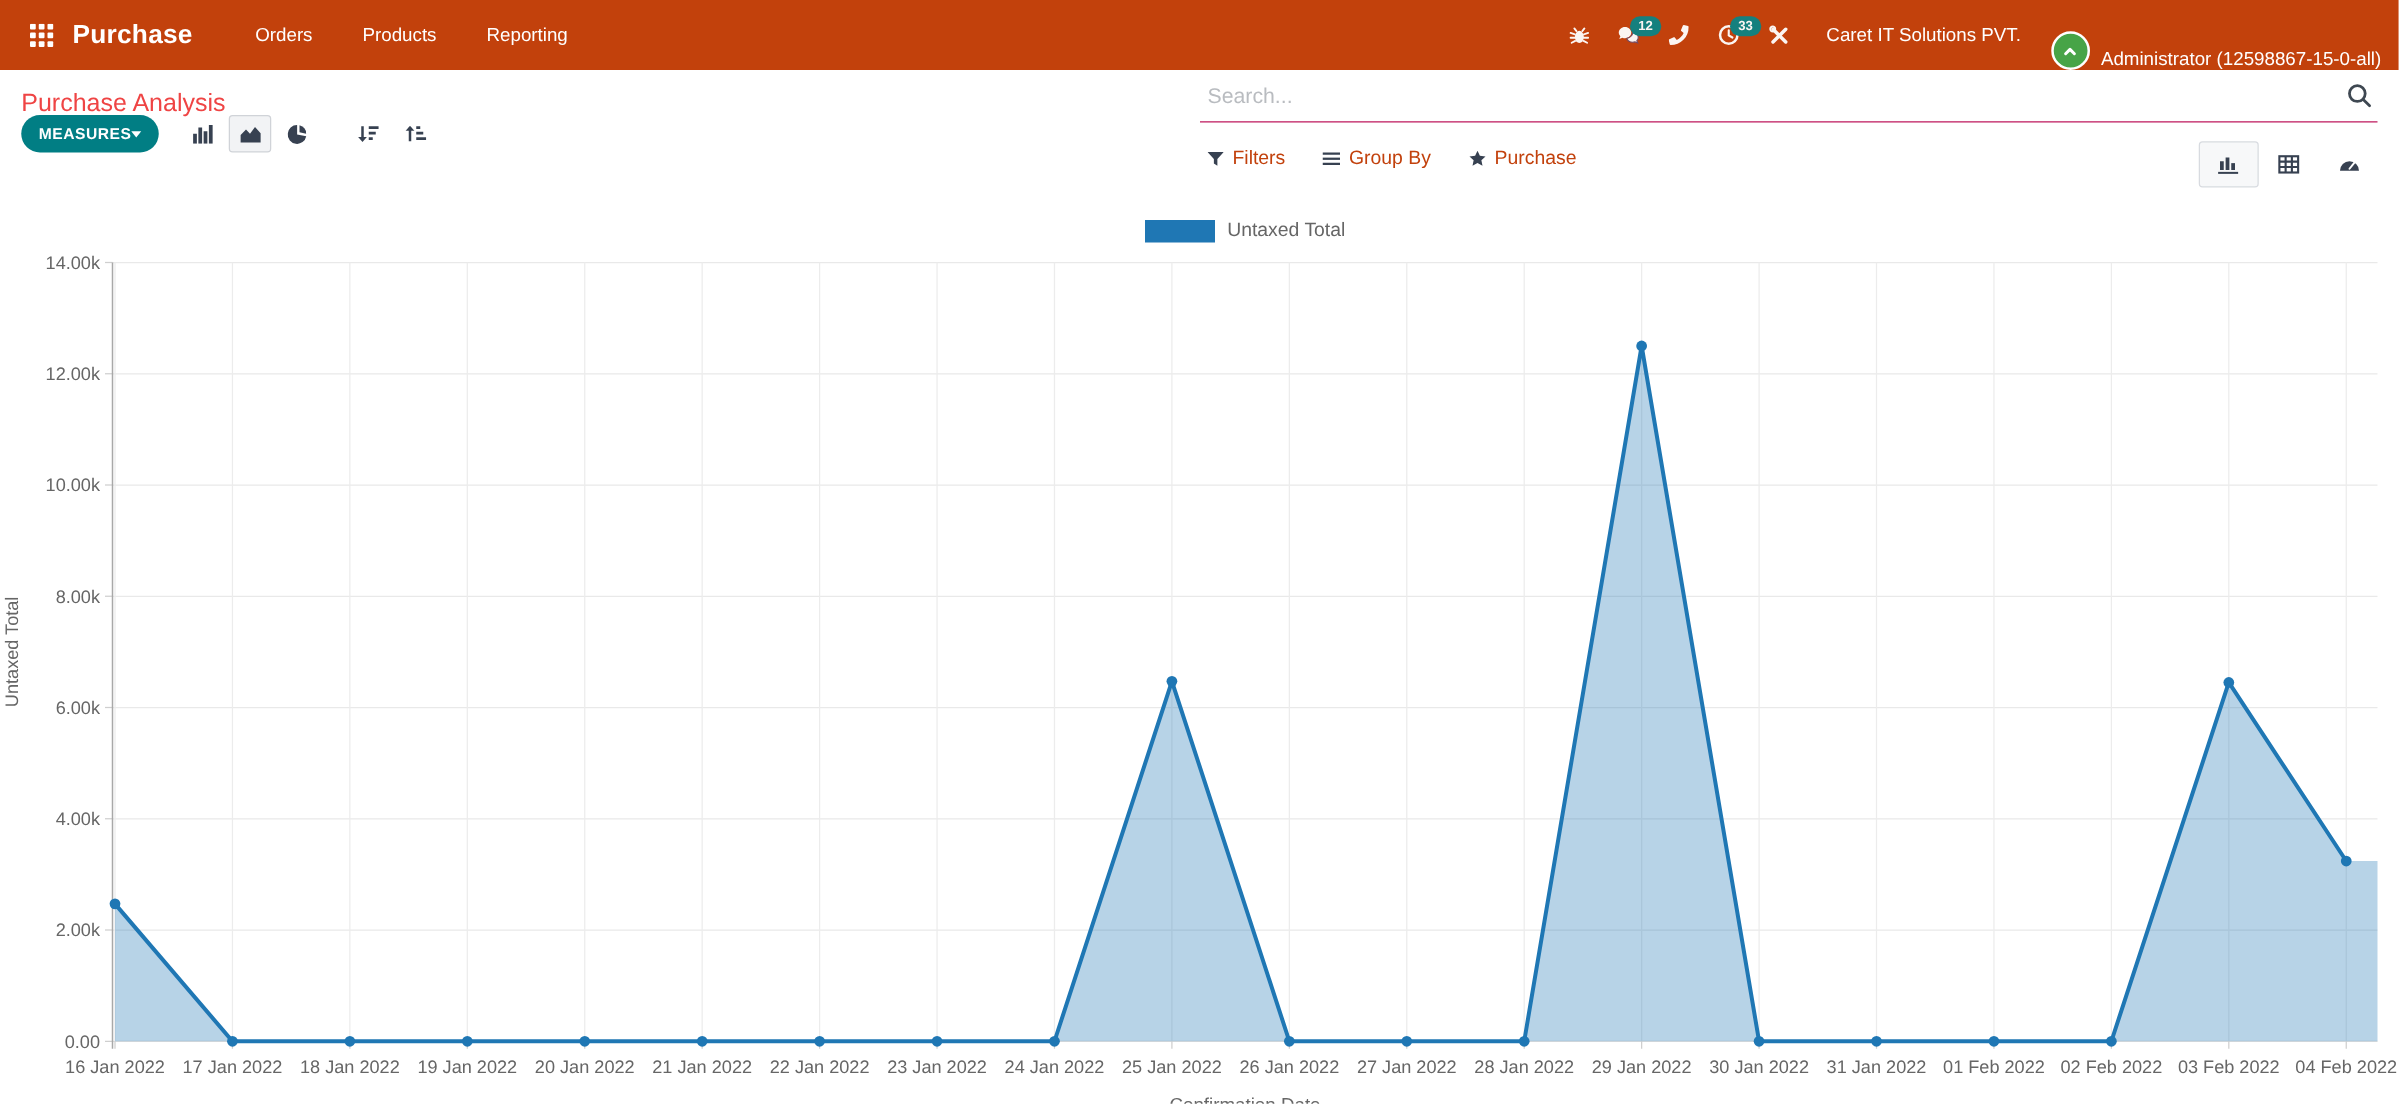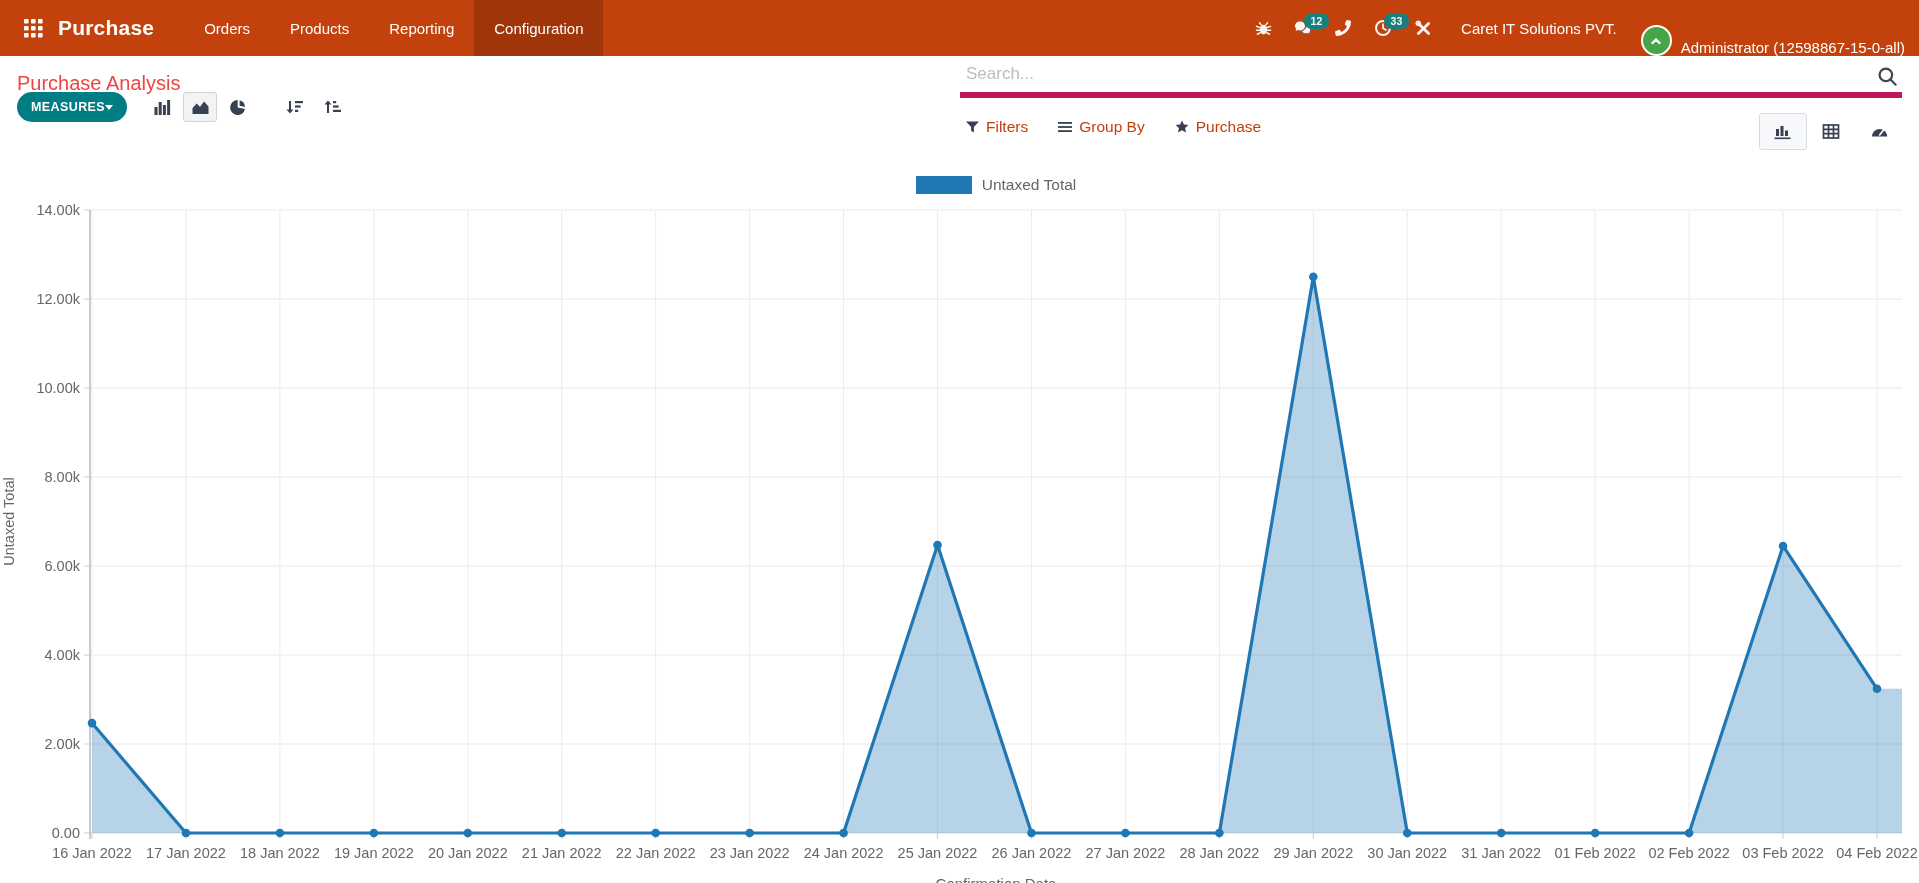--- a/index.html
+++ b/index.html
@@ -24,21 +24,21 @@
   .company { font-size:15px; margin:0 24px 0 18px; white-space:nowrap; }
   .user-menu { display:flex; align-items:flex-end; gap:9px; cursor:pointer; height:56px; }
   .avatar { width:31px; height:31px; border-radius:50%; background:#47a447; border:2px solid #fff;
             display:flex; align-items:center; justify-content:center; }
   .user-name { font-size:15px; white-space:nowrap; }
 
   
   .control-panel { position:relative; height:84px; background:#fff; }
   .page-title { position:absolute; left:17px; top:16px; font-size:20px; color:#ef4444; }
   .search-box { position:absolute; left:960px; right:17px; top:0; height:42px;
-                border-bottom:6px solid #be185d; }
+                border-bottom:1px solid #be185d; }
   .search-input { width:100%; height:100%; border:none; outline:none; font-size:17px;
                   color:#4c4c4c; padding:0 34px 0 6px; background:transparent;
                   font-family:"Liberation Sans", sans-serif; }
   .search-input::placeholder { color:#b9bcc0; }
   .search-btn { position:absolute; right:2px; top:9px; width:26px; height:26px; border:none;
                 background:transparent; color:#3f4852; cursor:pointer; }
   .measures-row { position:absolute; left:17px; top:36px; display:flex; align-items:center; }
   .btn-measures { height:30px; background:#017e84; color:#fff; border:none; border-radius:15px;
                   font-size:12.5px; font-weight:bold; letter-spacing:.4px; padding:0 14px;
                   display:flex; align-items:center; gap:0; cursor:pointer;
@@ -86,21 +86,20 @@
           <rect x="7" y="14" width="4.6" height="4.6" rx="0.8"></rect>
           <rect x="14" y="14" width="4.6" height="4.6" rx="0.8"></rect>
       </g>
     </svg>
   </button>
   <div class="brand">Purchase</div>
   <div class="menu">
       <div class="menu-item">Orders</div>
       <div class="menu-item">Products</div>
       <div class="menu-item">Reporting</div>
-      <div class="menu-item active">Configuration</div>
     </div>
 
   <div class="systray">
     <button class="sys-btn">
       <svg width="17" height="17" viewBox="0 0 16 16" fill="none" stroke="#fff" stroke-width="1.4" stroke-linecap="round">
         <ellipse cx="8" cy="9" rx="3.4" ry="4.6" fill="#fff" stroke="none"></ellipse>
         <path d="M5.8 4.6 L4.2 2.6 M10.2 4.6 L11.8 2.6"></path>
         <path d="M4.6 7 L1.4 6 M4.6 9.6 L1.4 9.6 M4.9 12 L2.2 13.4"></path>
         <path d="M11.4 7 L14.6 6 M11.4 9.6 L14.6 9.6 M11.1 12 L13.8 13.4"></path>
       </svg>

